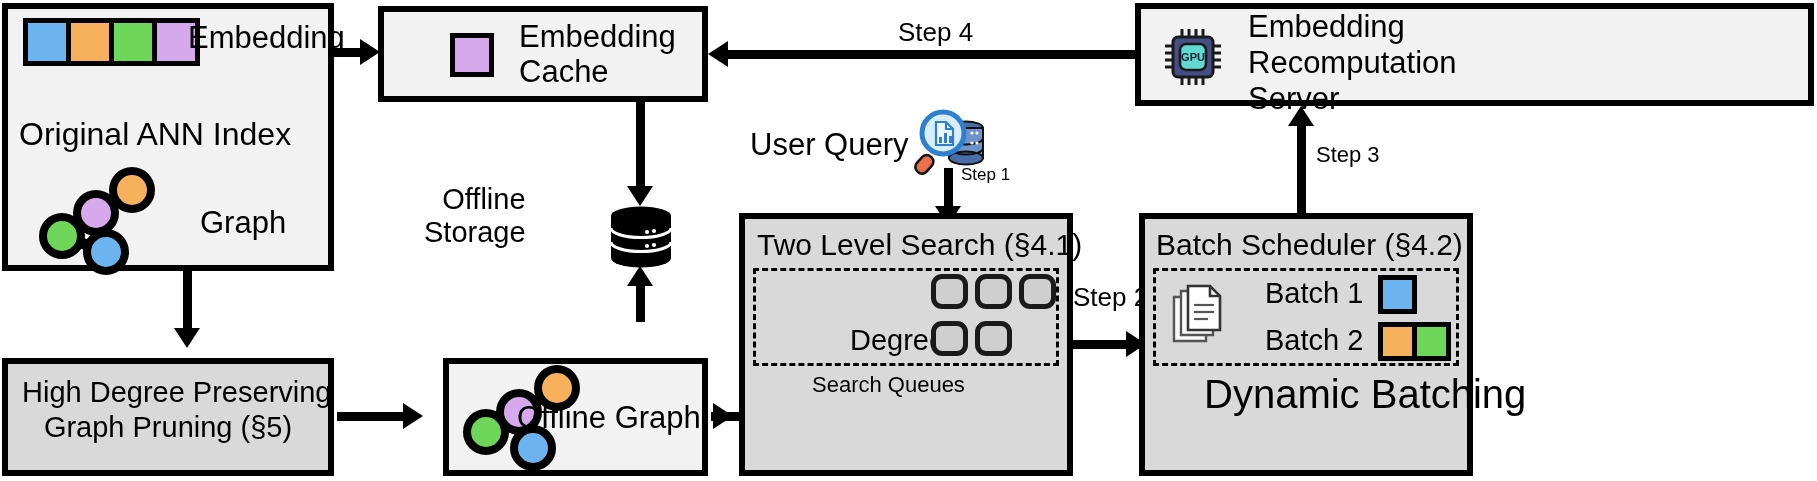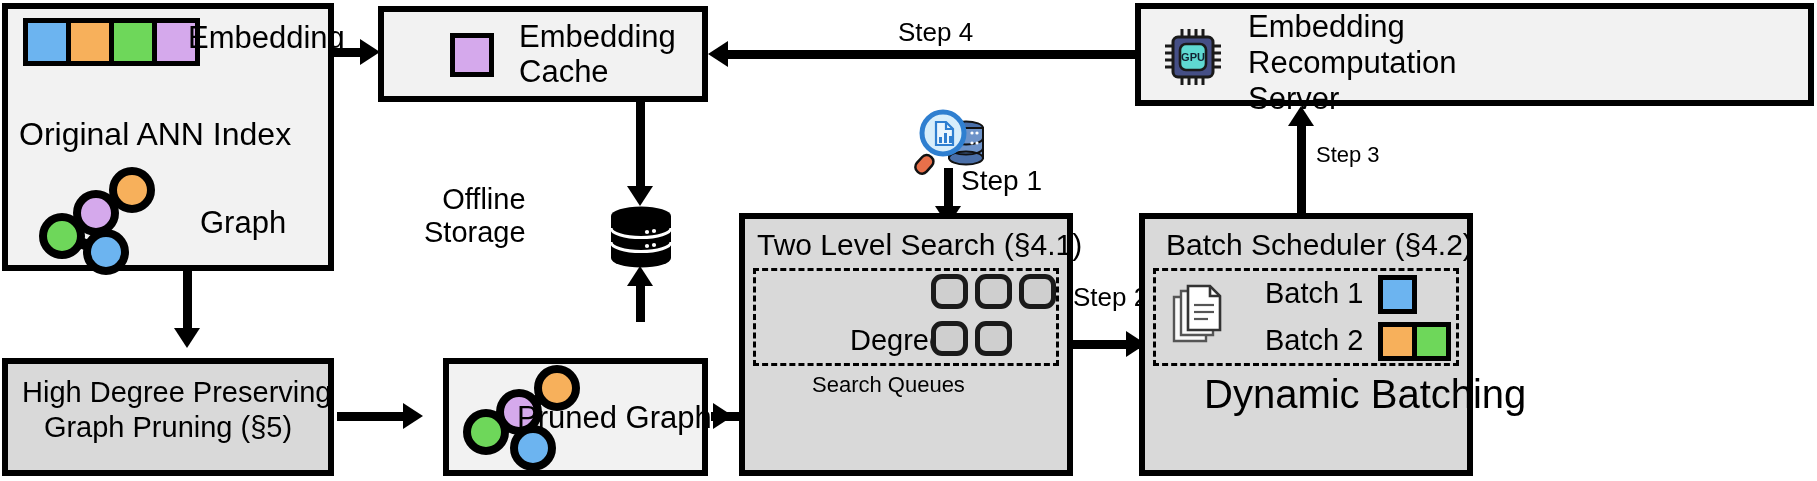--- a/index.html
+++ b/index.html
@@ -113,25 +113,26 @@
   <svg style="position:absolute;left:461px;top:370px;" width="120" height="95" viewBox="0 0 120 95">
     <line x1="25" y1="62" x2="58" y2="42" stroke="#000" stroke-width="11"></line>
     <line x1="58" y1="42" x2="96" y2="18" stroke="#000" stroke-width="11"></line>
     <line x1="58" y1="42" x2="72" y2="78" stroke="#000" stroke-width="11"></line>
     <circle cx="96" cy="18" r="19" fill="#F7B05B" stroke="#000" stroke-width="8"></circle>
     <circle cx="58" cy="42" r="19" fill="#D5A9EC" stroke="#000" stroke-width="8"></circle>
     <circle cx="25" cy="62" r="19" fill="#6ED75A" stroke="#000" stroke-width="8"></circle>
     <circle cx="72" cy="78" r="19" fill="#6CB4F0" stroke="#000" stroke-width="8"></circle>
   </svg>
 
-  <div class="lbl" style="left:517px;top:400px;font-size:31px;">Pruned Graph</div>
+  <div class="lbl" style="left:517px;top:400px;font-size:31px;">Offline Graph</div>
 
   <div class="ln" style="left:337px;top:412px;width:70px;height:9px;"></div>
   <div class="ah ah-r" style="left:403px;top:403px;"></div>
 
+  <div class="lbl b" style="left:750px;top:127px;font-size:31px;">User Query</div>
 
   <svg style="position:absolute;left:912px;top:106px;" width="76" height="72" viewBox="0 0 76 72">
     <g>
       <ellipse cx="54" cy="22" rx="17" ry="6.5" fill="#4A6FA8" stroke="#111" stroke-width="2"></ellipse>
       <rect x="37" y="22" width="34" height="30" fill="#6E93C9" stroke="#111" stroke-width="2"></rect>
       <ellipse cx="54" cy="52" rx="17" ry="6.5" fill="#4A6FA8" stroke="#111" stroke-width="2"></ellipse>
       <path d="M37 32 a17 6.5 0 0 0 34 0" fill="none" stroke="#111" stroke-width="2"></path>
       <path d="M37 42 a17 6.5 0 0 0 34 0" fill="none" stroke="#111" stroke-width="2"></path>
       <circle cx="60" cy="27" r="1.6" fill="#fff"></circle>
         <circle cx="65" cy="27" r="1.6" fill="#fff"></circle>
@@ -144,21 +145,21 @@
       <path d="M24 16 h10 l7 7 v16 h-17 z" fill="#EAF6FE" stroke="#2F7FD0" stroke-width="2.2"></path>
       <path d="M34 16 v7 h7" fill="none" stroke="#2F7FD0" stroke-width="2.2"></path>
       <rect x="27" y="31" width="3" height="6" fill="#2F7FD0"></rect>
       <rect x="32" y="27" width="3" height="10" fill="#2F7FD0"></rect>
       <rect x="37" y="30" width="3" height="7" fill="#2F7FD0"></rect>
     </g>
   </svg>
 
   <div class="ln" style="left:944px;top:168px;width:9px;height:42px;"></div>
   <div class="ah ah-d" style="left:935px;top:206px;"></div>
-  <div class="lbl b" style="left:961px;top:165px;font-size:28px;">Step 1</div>
+  <div class="lbl b" style="left:961px;top:165px;font-size:17px;">Step 1</div>
 
   <div class="box grey" style="left:739px;top:213px;width:334px;height:263px;">
   </div>
   <div class="lbl" style="left:757px;top:228px;font-size:30px;">Two Level Search (§4.1)</div>
 
   <div class="dashed" style="left:753px;top:268px;width:306px;height:98px;"></div>
 
   <div class="slot-row" style="left:931px;top:274px;">
     <div class="slot" style="width:37px;height:35px;"></div>
     <div class="slot" style="width:37px;height:35px;"></div>
@@ -175,21 +176,21 @@
 
   <div class="ln" style="left:711px;top:412px;width:34px;height:9px;"></div>
   <div class="ah ah-r" style="left:713px;top:403px;"></div>
 
   <div class="ln" style="left:1073px;top:340px;width:68px;height:9px;"></div>
   <div class="ah ah-r" style="left:1126px;top:331px;"></div>
   <div class="lbl b" style="left:1073px;top:283px;font-size:26px;">Step 2</div>
 
   <div class="box grey" style="left:1139px;top:213px;width:334px;height:263px;">
   </div>
-  <div class="lbl b" style="left:1156px;top:228px;font-size:30px;margin-left:10px;">Batch Scheduler (§4.2)</div>
+  <div class="lbl b" style="left:1156px;top:228px;font-size:30px;">Batch Scheduler (§4.2)</div>
 
   <div class="dashed" style="left:1153px;top:268px;width:306px;height:98px;"></div>
 
   <svg style="position:absolute;left:1170px;top:283px;" width="56" height="66" viewBox="0 0 56 66">
     <path d="M4 14 h22 l10 10 v34 h-32 z" fill="#fafafa" stroke="#555" stroke-width="2.4"></path>
     <path d="M11 8 h22 l10 10 v34 h-32 z" fill="#fafafa" stroke="#555" stroke-width="2.4"></path>
     <path d="M18 3 h22 l10 10 v34 h-32 z" fill="#ffffff" stroke="#333" stroke-width="2.6"></path>
     <path d="M40 3 v10 h10" fill="none" stroke="#333" stroke-width="2.6"></path>
     <line x1="24" y1="22" x2="44" y2="22" stroke="#555" stroke-width="2.2"></line>
     <line x1="24" y1="29" x2="44" y2="29" stroke="#555" stroke-width="2.2"></line>

